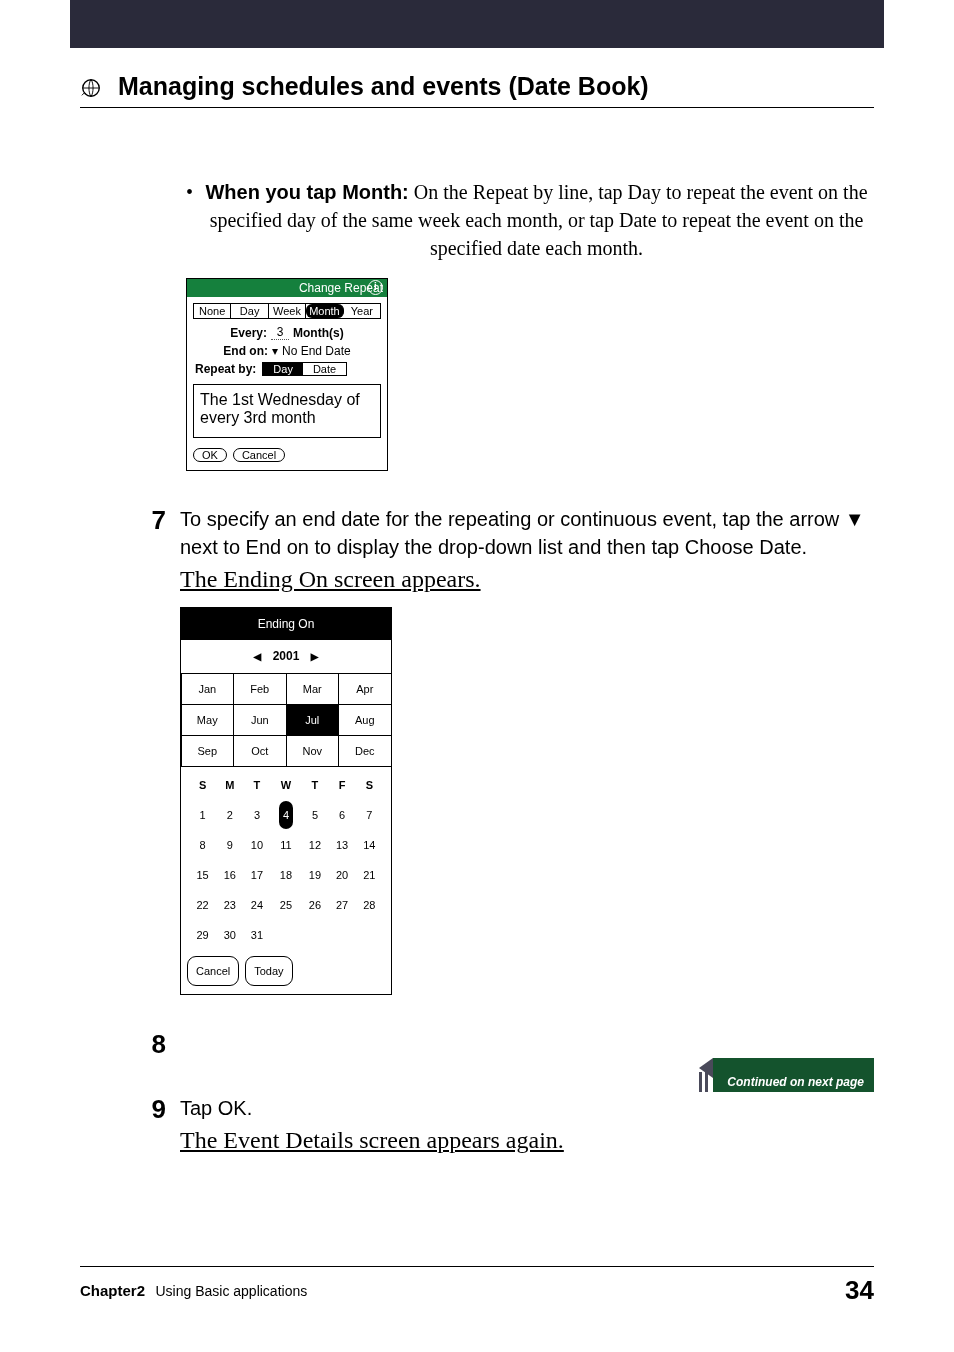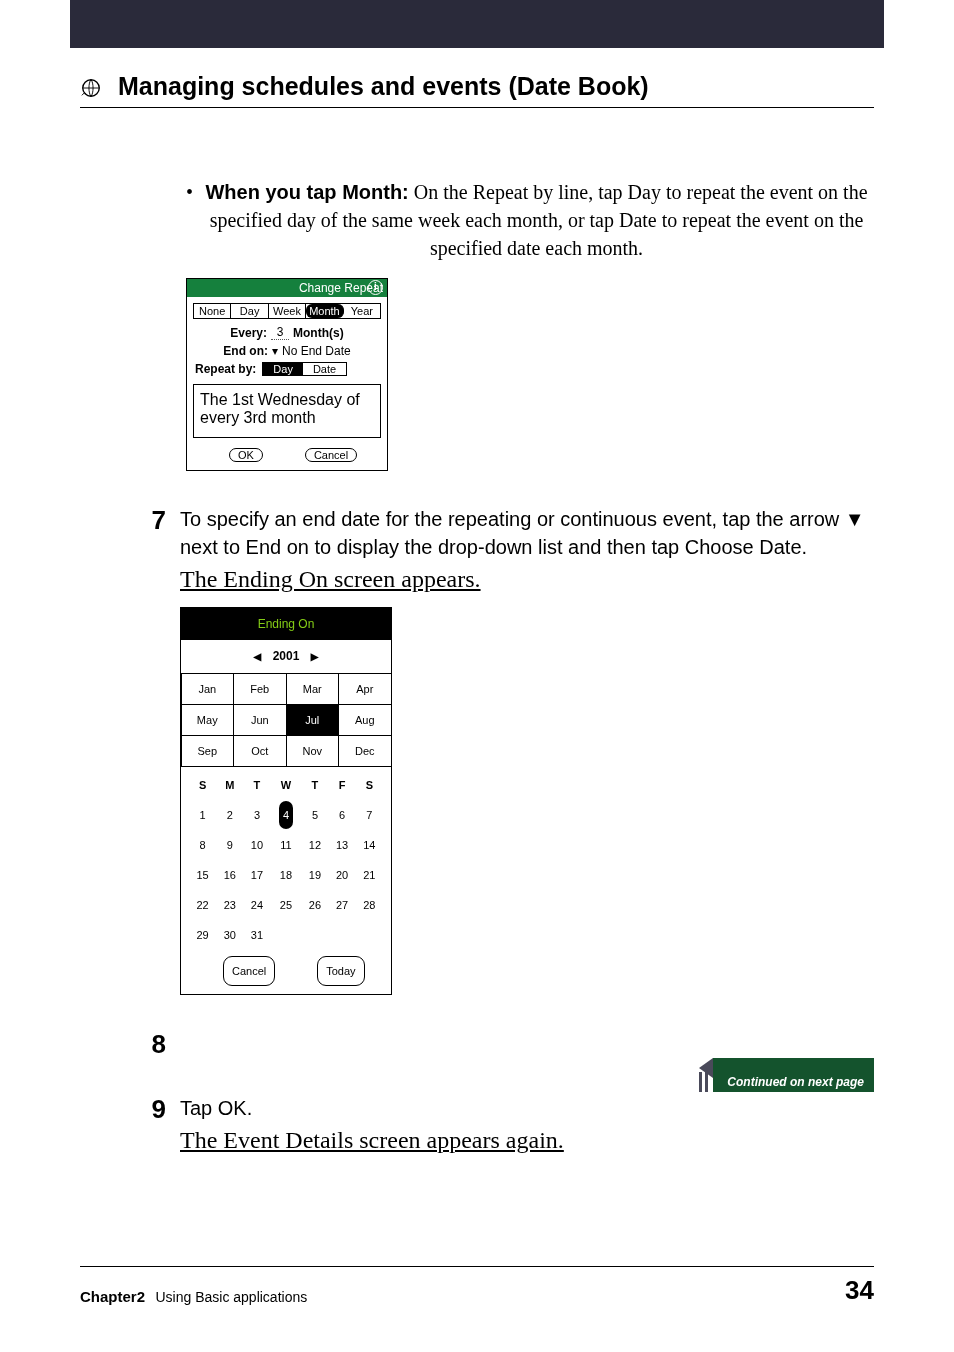--- a/index.html
+++ b/index.html
@@ -68,45 +68,45 @@
   .seg span:last-child { border-right:none;}
   .seg .sel { background:#000; color:#fff;border-radius:6px;}
   .dlg-row { padding:2px 8px; display:flex; align-items:center; gap:4px; font-size:12px;}
   .dlg-row .lab { font-weight:700; }
   .dotted { border-bottom:1px dotted #555; display:inline-block; min-width:18px; text-align:center;}
   .seg2 { display:inline-flex; border:1px solid #000; margin-left:2px;}
   .seg2 span { padding:0 10px; font-size:11px;}
   .seg2 .sel { background:#000; color:#fff;}
   .desc-box { border:1px solid #000; margin:6px; padding:6px 6px 10px 6px; font-size:16px; }
   .btn-row { display:flex; gap:6px; padding:4px 6px 8px 6px;}
-  .pill { border:1px solid #000; border-radius:9px; padding:0 8px; font-size:11px; background:#fff;margin-left:36px;}
+  .pill { border:1px solid #000; border-radius:9px; padding:0 8px; font-size:11px; background:#fff;}
   .step { display:flex; gap:14px; margin-top:34px; }
   .step-num { font-family: Arial, Helvetica, sans-serif; font-weight:900; font-size:26px; min-width:26px; text-align:right; margin-left:-46px;}
   .step-body { font-size:20px; line-height:28px; font-family: Arial, Helvetica, sans-serif;}
   .step-body .after { font-family: Georgia, 'Times New Roman', serif; font-size:24px; margin-top:4px;text-decoration:underline;}
   .ending {
     border:1px solid #000;
     width:210px;
     font-family: Arial, Helvetica, sans-serif;
     font-size:12px; margin-top:14px;
   }
-  .ending .titlebar { background:#000; color:#84cc16; text-align:center; padding:2px 0; font-size:12px;}
+  .ending .titlebar { background:#000; color:#ffffff; text-align:center; padding:2px 0; font-size:12px;}
   .yr { text-align:center; font-weight:700; padding:2px 0;}
   .yr .tri { font-size:10px; padding:0 8px;}
   .mon-grid { display:grid; grid-template-columns:repeat(4,1fr);}
   .mon-grid span { border:1px solid #000; margin:-0.5px; text-align:center; font-size:11px; padding:1px 0;}
   .mon-grid .sel { background:#000; color:#fff;}
   .cal { padding:4px 8px 2px 8px;}
   .cal table { border-collapse:collapse; width:100%; font-size:11px; text-align:center;}
   .cal th { font-weight:700;}
   .cal td.sel span { background:#000; color:#fff; border-radius:8px; padding:0 4px; display:inline-block;}
   .footer {
     position:absolute; bottom:46px; left:80px; right:80px;
     border-top:1px solid #000; padding-top:8px;
-    display:flex; justify-content:space-between; align-items:flex-end;
+    display:flex; justify-content:space-between; align-items:center;
     font-family: Arial, Helvetica, sans-serif;
   }
   .footer .chap { font-weight:900; font-size:15px;}
   .footer .sub  { font-weight:400; font-size:14px; margin-left:6px;}
   .footer .pg   { font-weight:900; font-size:26px;}
   .cont-tag {
     position:absolute; right:80px; bottom:260px;
     background:#14532d; color:#fff;
     font-family: Arial, Helvetica, sans-serif;
     font-style:italic; font-weight:700; font-size:12px;

